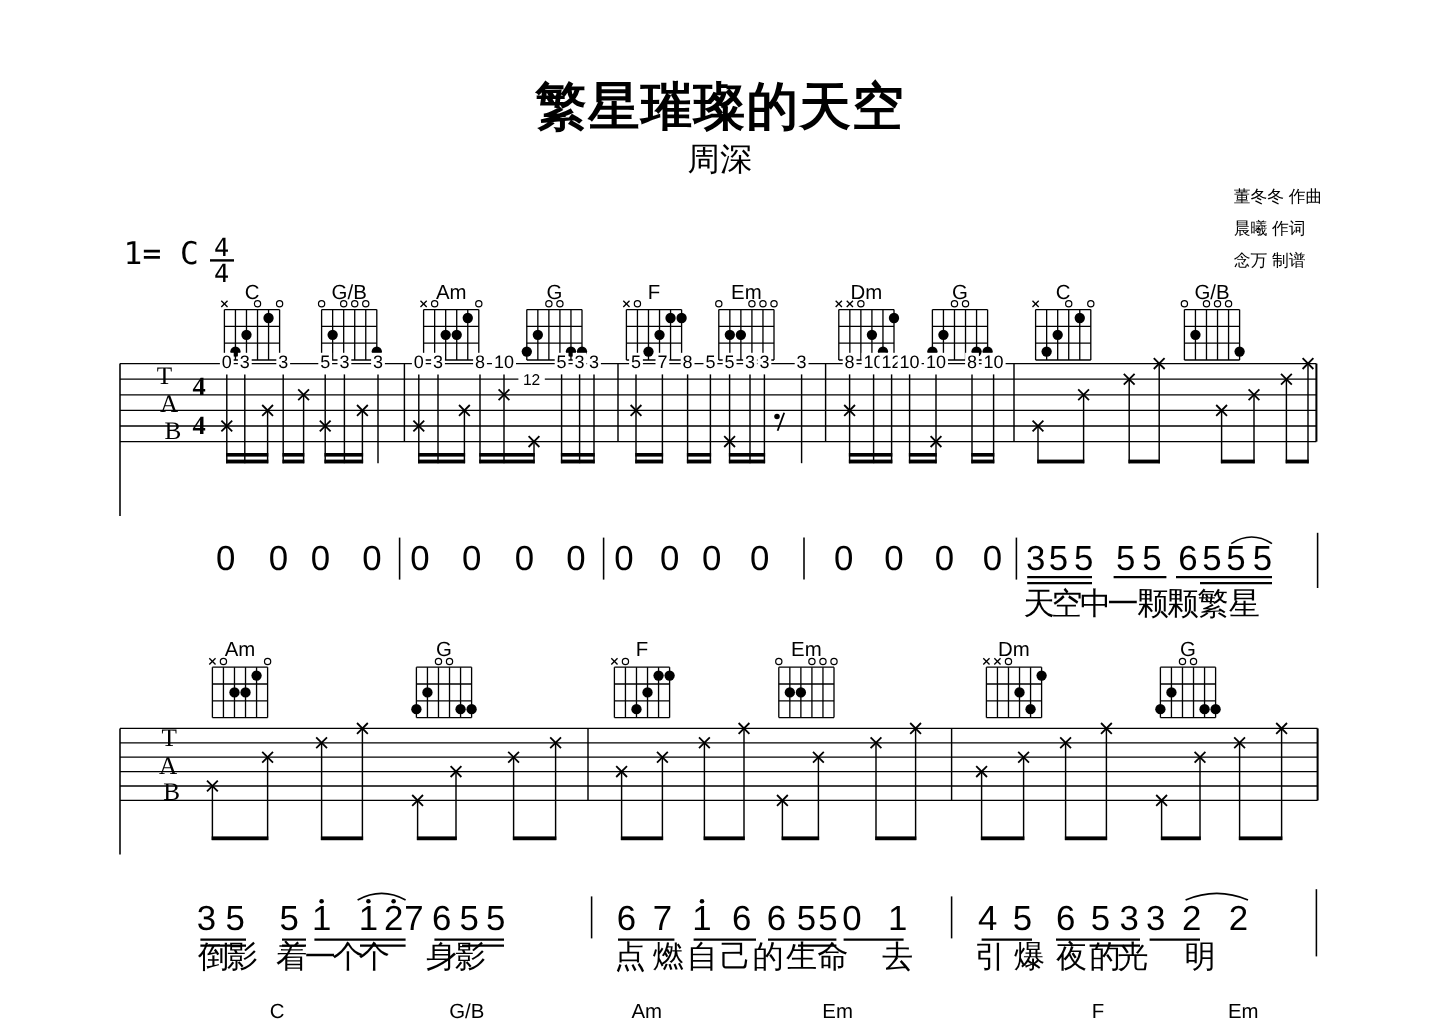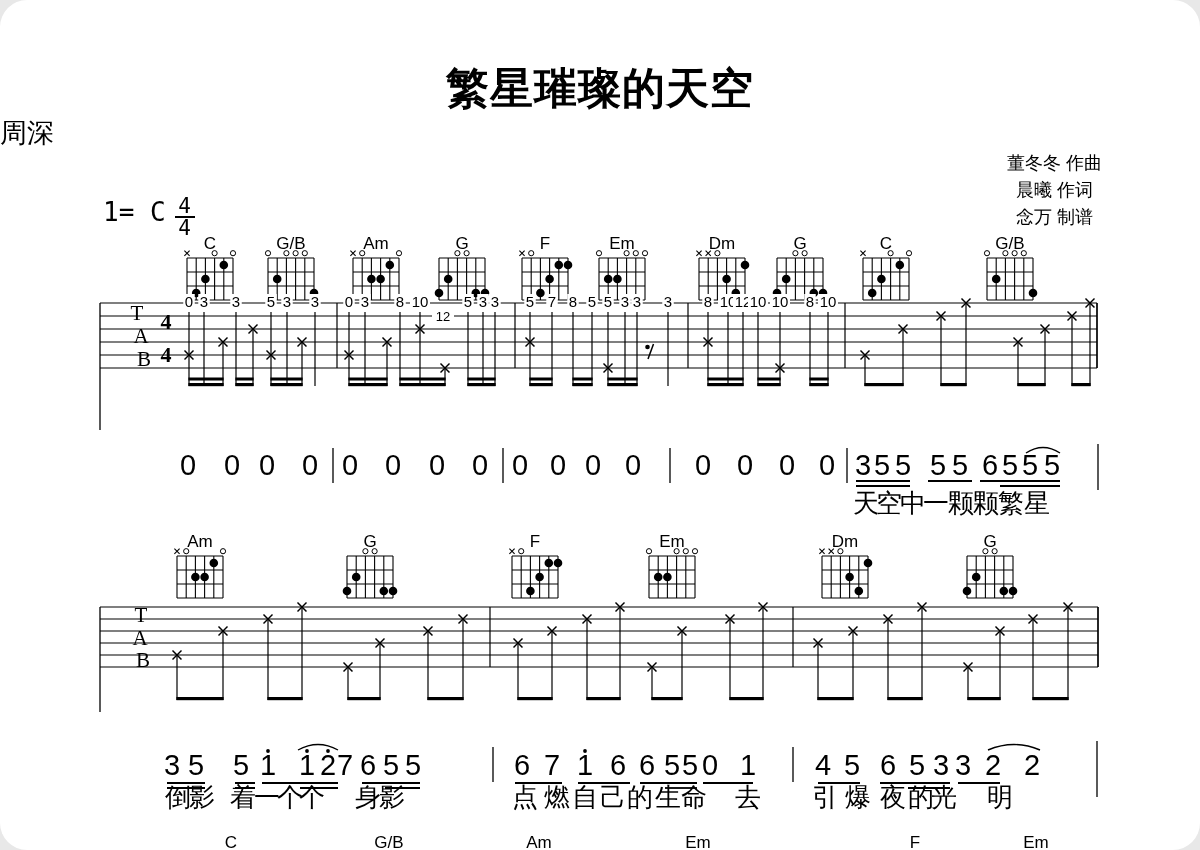--- a/index.html
+++ b/index.html
@@ -1,21 +1,21 @@
 <!DOCTYPE html>
 <html><head>
 <meta charset="utf-8">
 <style>
   html,body{margin:0;padding:0;background:#e8e8e8;}
   .sheet{position:relative;width:1200px;height:850px;background:#ffffff;color:#000;
-         font-family:"Liberation Sans",sans-serif;overflow:hidden;margin:0 auto;border-radius:27px;}
+         font-family:"Liberation Sans",sans-serif;overflow:hidden;margin:0 auto;}
   .title{position:absolute;top:60px;left:0;right:0;text-align:center;
          font-size:43px;font-weight:700;letter-spacing:1px;}
-  .artist{position:absolute;top:115px;left:0;right:0;font-size:27px;}
-  .credits{position:absolute;top:150px;right:98px;text-align:center;font-size:18px;line-height:27px;}
+  .artist{position:absolute;top:115px;left:0;right:0;text-align:center;font-size:27px;}
+  .credits{position:absolute;top:150px;right:98px;text-align:left;font-size:14px;line-height:27px;}
   .keysig{position:absolute;top:197px;left:103px;display:flex;align-items:flex-start;gap:9px;
           font-family:"DejaVu Sans Mono",monospace;font-size:26px;}
   .frac{display:inline-flex;flex-direction:column;align-items:center;font-size:21px;line-height:18px;}
   .fbar{display:block;width:20px;height:2px;background:#000;margin:1px 0;}
   #music{position:absolute;top:0;left:0;}
 </style>
 </head>
 <body>
 
 <div class="sheet">

